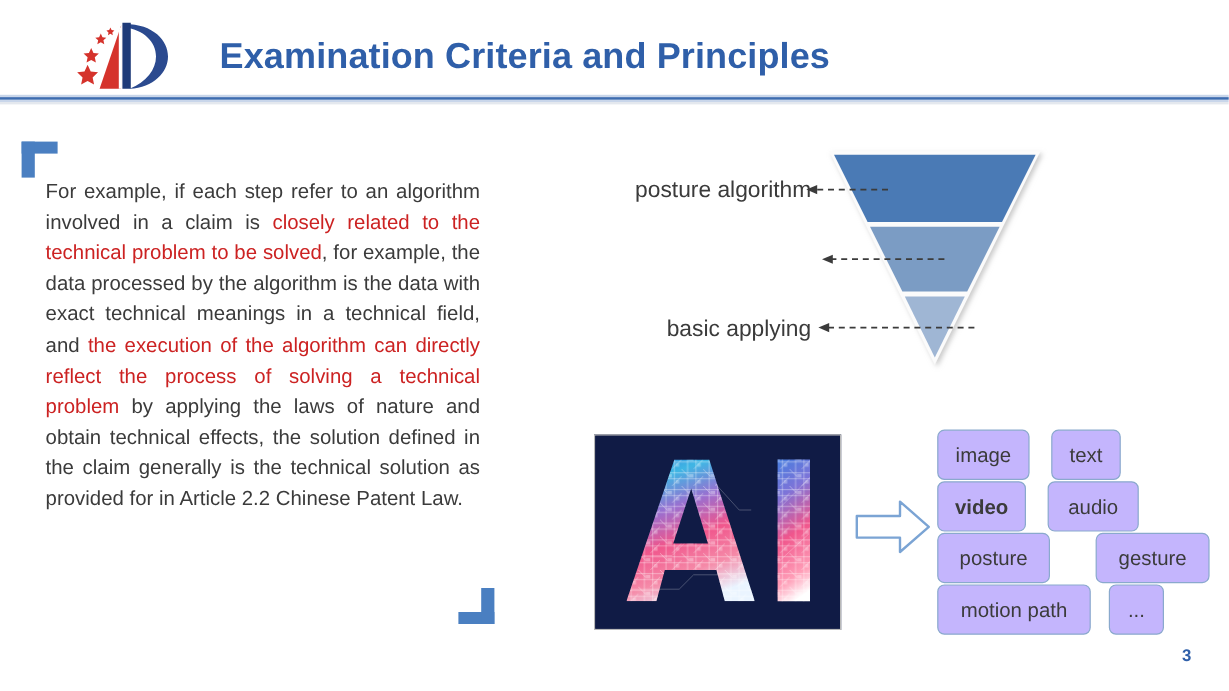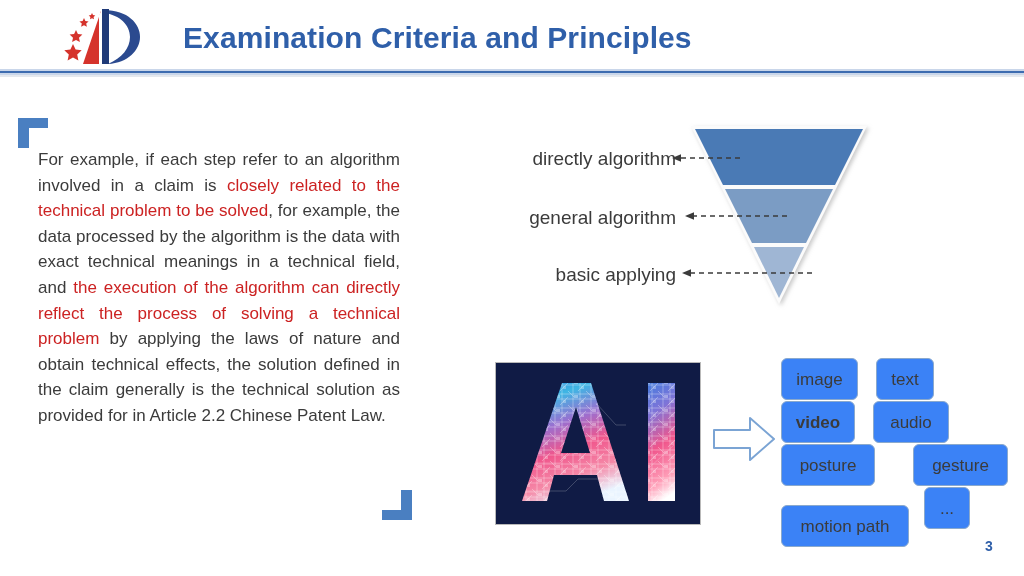--- a/index.html
+++ b/index.html
@@ -12,21 +12,21 @@
     height: 576px;
     position: relative;
     overflow: hidden;
     font-family: "Liberation Sans", sans-serif;
     color: #3a3a3a;
   }
 
   
   #slide-header {
     position: absolute;
-    left: 0; top: 0;
+    left: 0; top: 10px;
     width: 1024px;
     height: 86px;
   }
   #logo {
     position: absolute;
     left: 52px; top: 6px;
     width: 104px; height: 62px;
   }
   #slide-title {
     position: absolute;
@@ -145,37 +145,37 @@
     position: absolute;
     left: 778px;
     top: 356px;
     width: 225px;
     height: 172px;
   }
   .chip {
     position: absolute;
     border: 1px solid #8aa9cd;
     border-radius: 6px;
-    background: #3b82f6;
+    background: #c4b5fd;
     color: #3b3b3b;
     font-size: 17px;
     line-height: 1;
     display: flex;
     align-items: center;
     justify-content: center;
     box-sizing: border-box;
     height: 42px;
   }
   #chip-image      { left: 3px;   top: 2px;   width: 77px; }
   #chip-text       { left: 98px;  top: 2px;   width: 58px; }
   #chip-video      { left: 3px;   top: 45px;  width: 74px; }
   #chip-audio      { left: 95px;  top: 45px;  width: 76px; }
   #chip-posture    { left: 3px;   top: 88px;  width: 94px; }
   #chip-gesture    { left: 107px; top: 88px;  width: 95px; margin-left: 28px; }
-  #chip-motionpath { left: 3px;   top: 149px; width: 128px; }
+  #chip-motionpath { left: 3px;   top: 131px; width: 128px; }
   #chip-ellipsis   { left: 146px; top: 131px; width: 46px; }
 
   
   #page-number {
     position: absolute;
     left: 985px;
     top: 538px;
     font-size: 14px;
     font-weight: bold;
     color: #2f5fa9;
@@ -221,22 +221,21 @@
 </div>
 <div class="corner" id="corner-br">
   <span class="h"></span>
     <span class="v"></span>
 </div>
 
 <p id="body-text"><span>For example, if each step refer to an algorithm involved in a claim is </span><span class="hl" style="color: rgb(204, 34, 34);">closely related to the technical problem to be solved</span><span>, for example, the data processed by the algorithm is the data with exact technical meanings in a technical field, and </span><span class="hl" style="color: rgb(204, 34, 34);">the execution of the algorithm can directly reflect the process of solving a technical problem</span><span> by applying the laws of nature and obtain technical effects, the solution defined in the claim generally is the technical solution as provided for in Article 2.2 Chinese Patent Law.</span></p>
 
 <div id="funnel-block">
 
-  <div class="funnel-label" id="funnel-label-0">directly algorithm</div>
-  <div class="funnel-label" id="funnel-label-1">general algorithm</div>
+  <div class="funnel-label" id="funnel-label-0">posture algorithm</div>
   <div class="funnel-label" id="funnel-label-2">basic applying</div>
 
   <svg id="funnel-svg" width="400" height="205" viewBox="0 0 400 205" aria-hidden="true">
     <defs>
       <filter id="fshadow" x="-20%" y="-20%" width="150%" height="150%">
         <feDropShadow dx="2" dy="2" stdDeviation="2" flood-color="#b8b8b8" flood-opacity="0.75"></feDropShadow>
       </filter>
     </defs>
 
     <g filter="url(#fshadow)">

